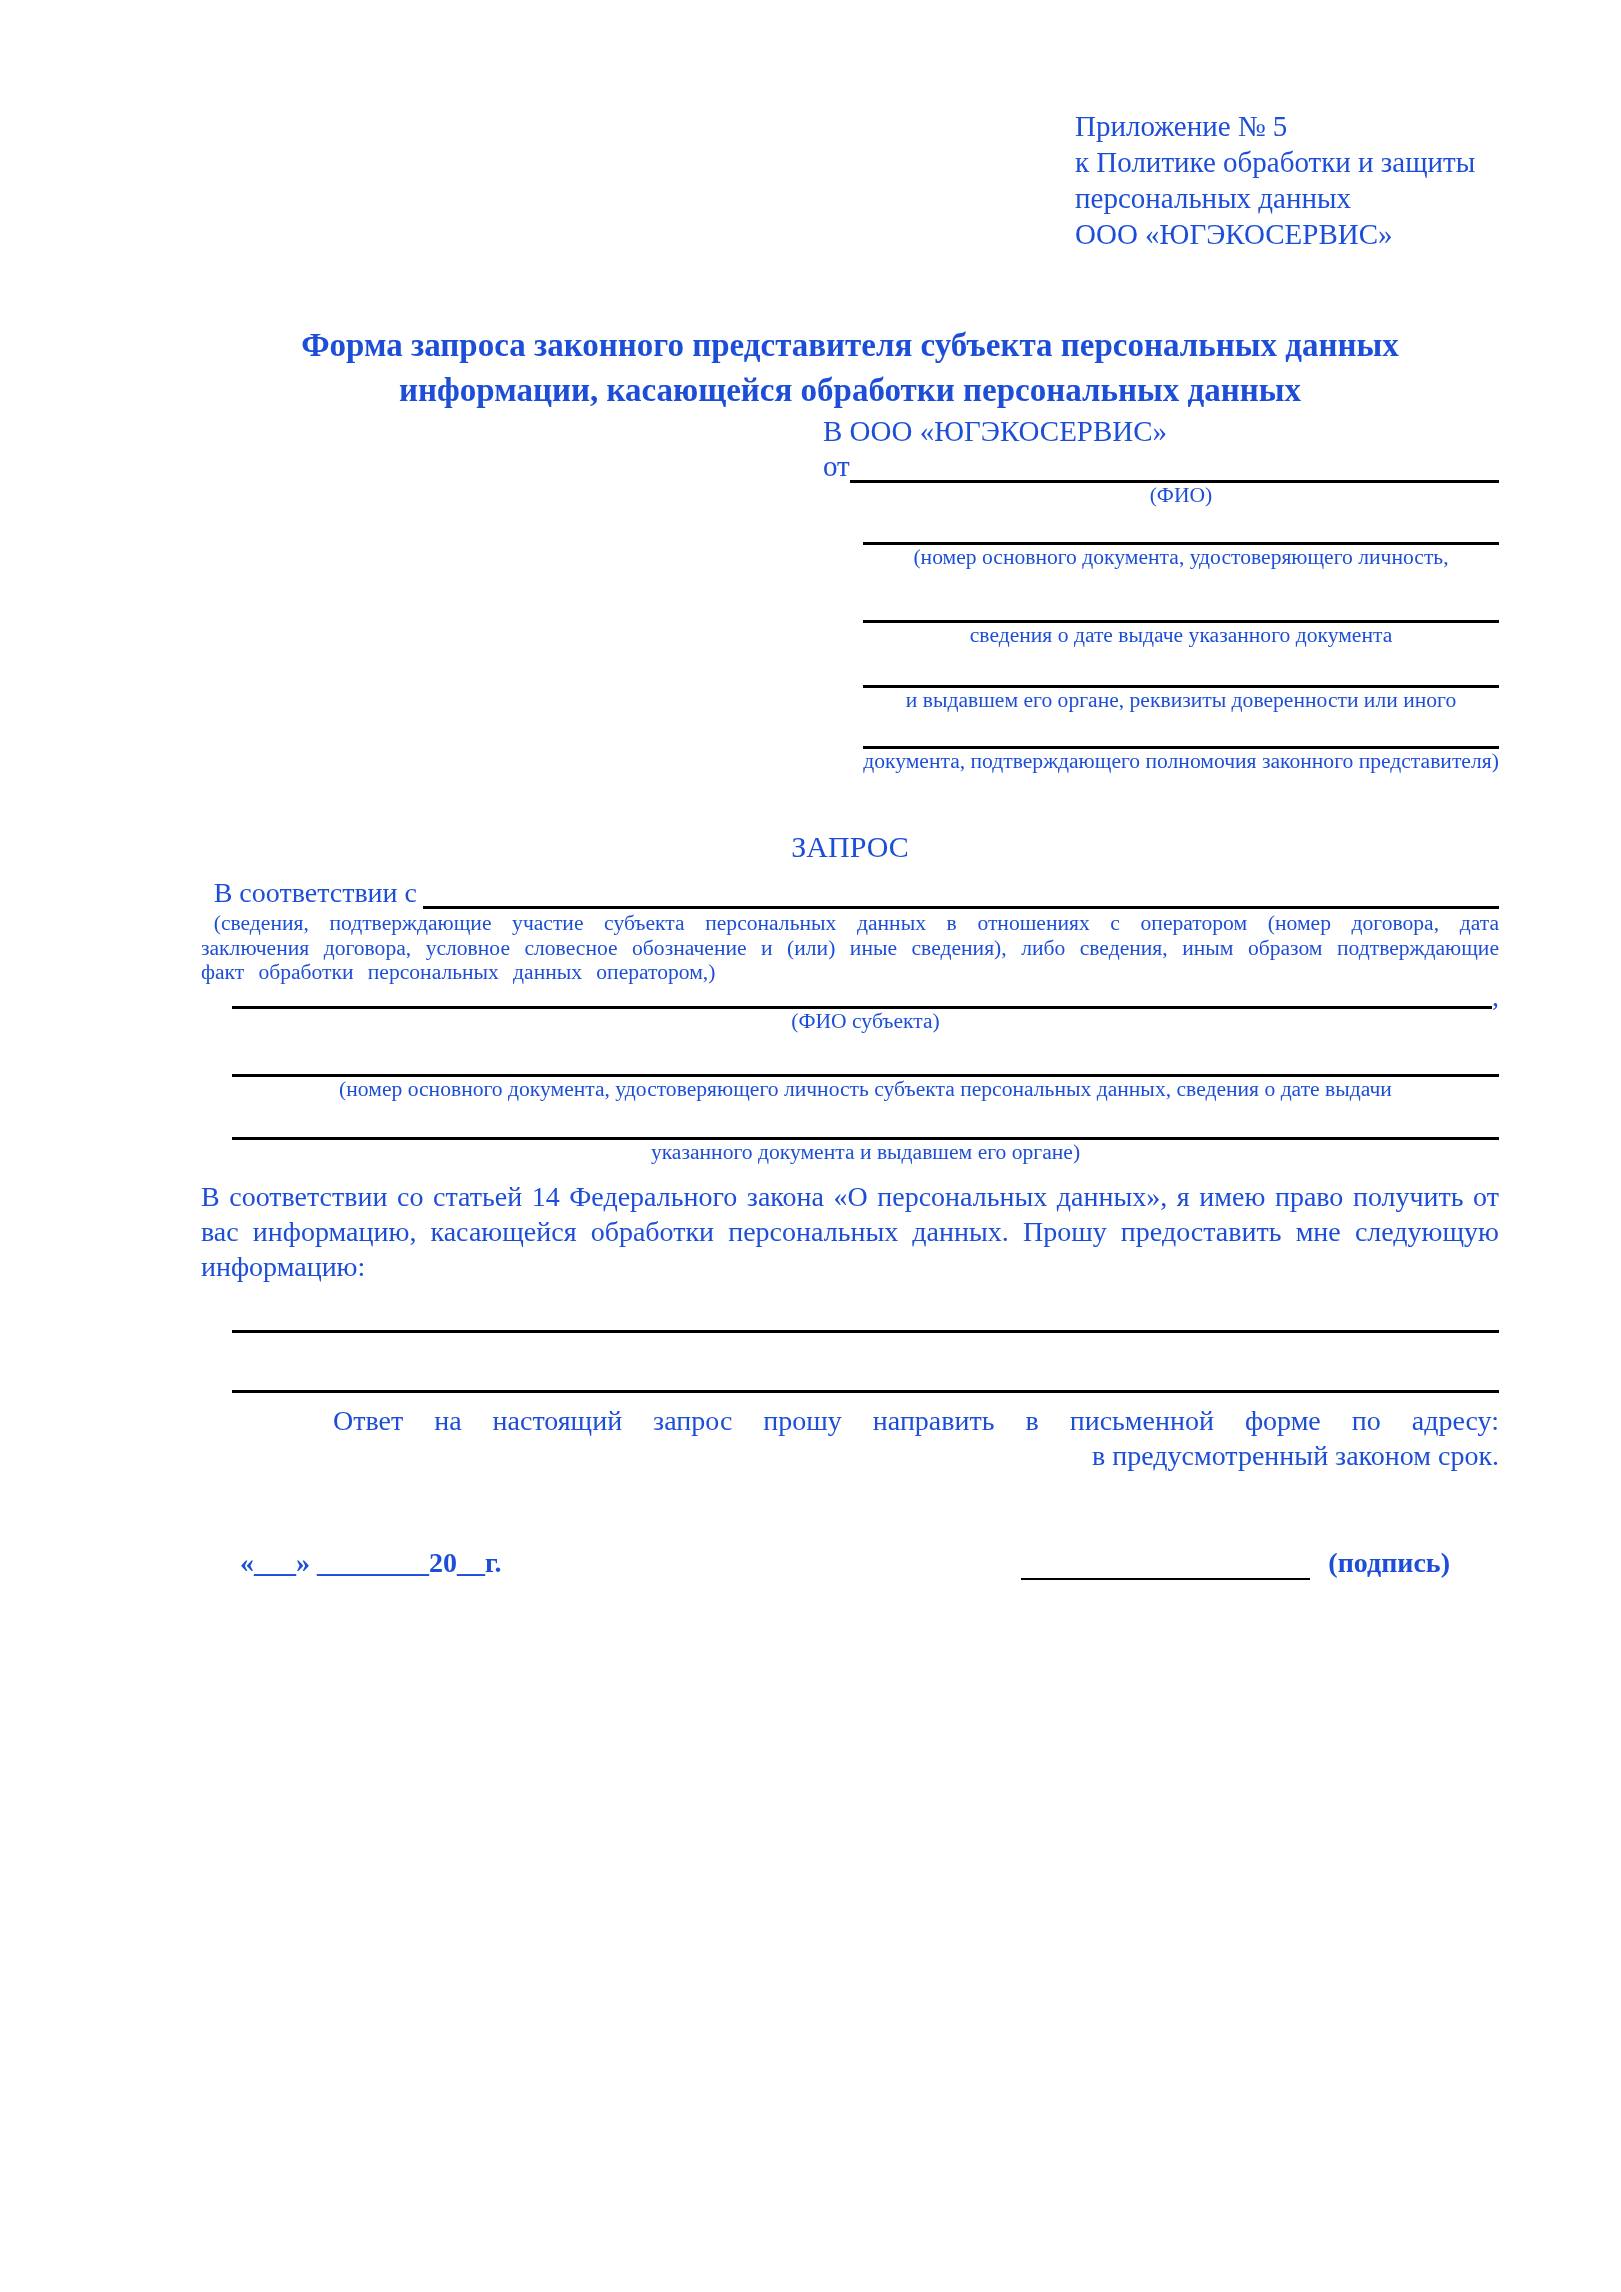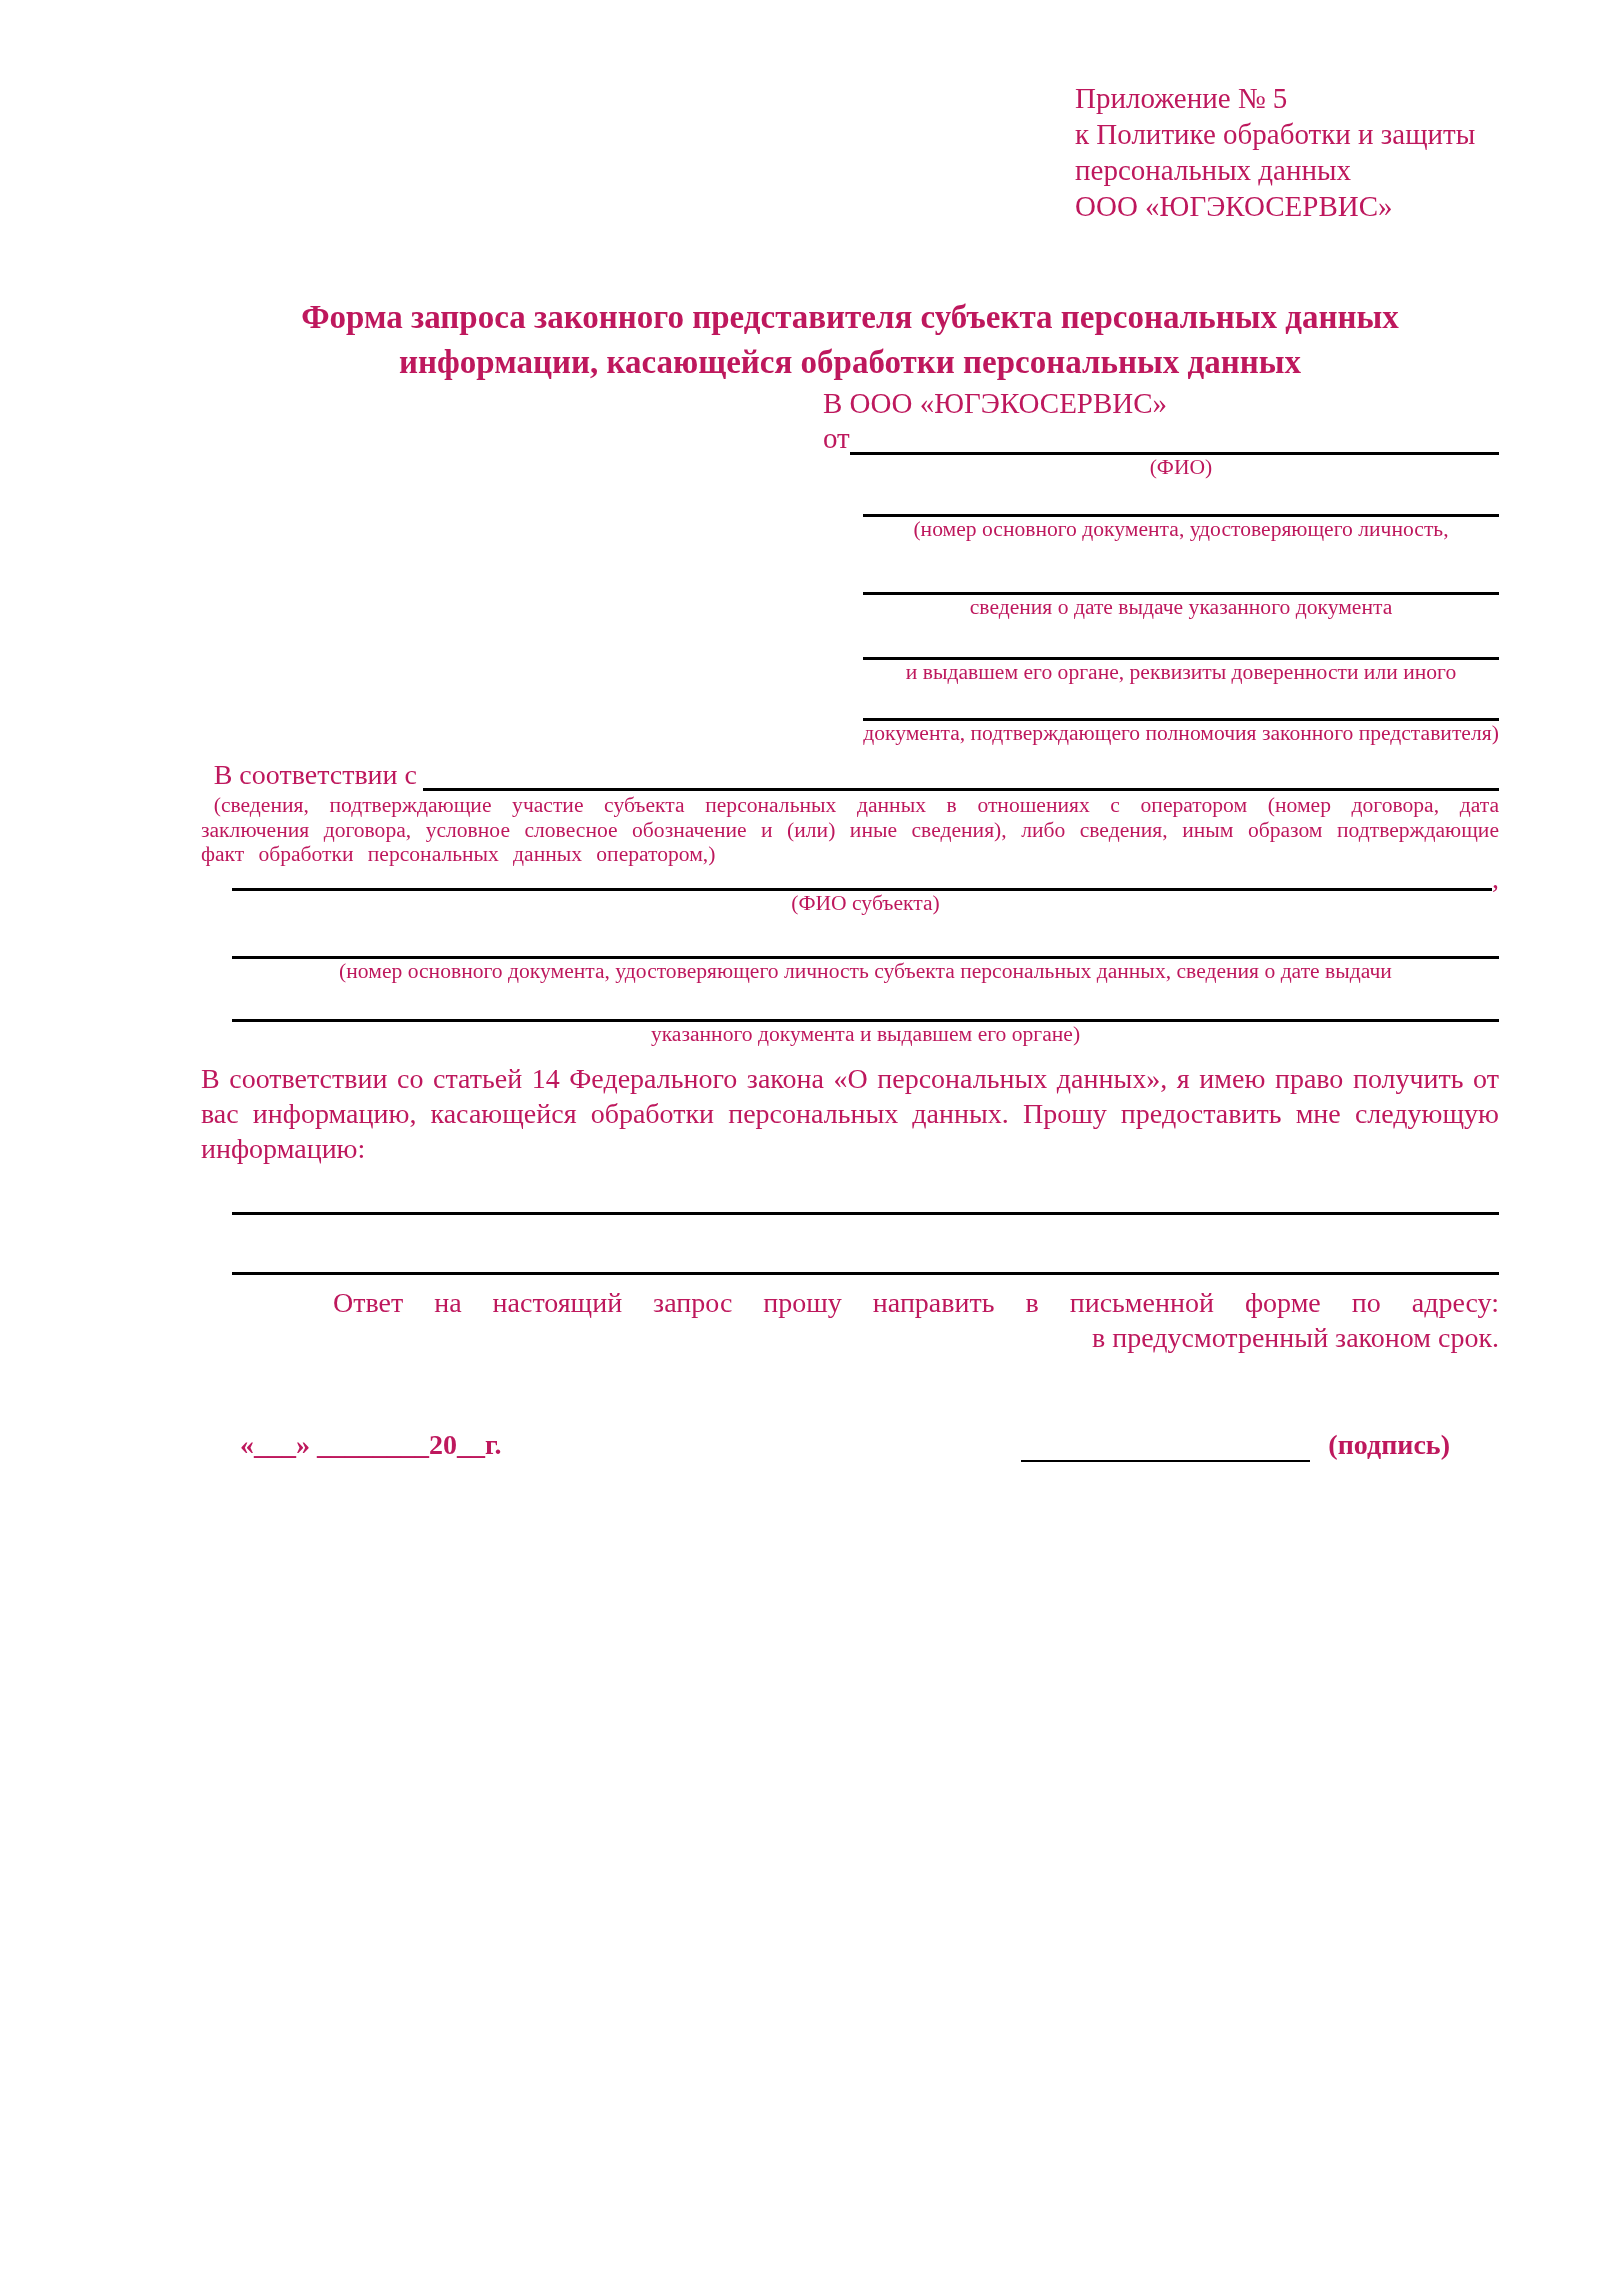--- a/index.html
+++ b/index.html
@@ -1,19 +1,19 @@
 <!DOCTYPE html>
 <html><head>
 <meta charset="utf-8">
 <style>
   html,body{margin:0;padding:0;background:#e8e8e8;}
   .page{
     width:1621px;height:2293px;background:#ffffff;margin:0 auto;
-    box-sizing:border-box;padding:80px 122px 0 201px;
-    font-family:"Liberation Serif","DejaVu Serif",serif;color:#be185d;
+    box-sizing:border-box;padding:108px 122px 0 201px;
+    font-family:"Liberation Serif","DejaVu Serif",serif;color:#1d4ed8;
     overflow:hidden;position:relative;
   }
   
   .appendix{margin-left:874px;width:424px;font-size:29px;line-height:36px;}
   
   .title{margin-top:71px;text-align:center;font-weight:bold;font-size:33px;line-height:45px;}
   
   .addressee{margin-left:622px;width:676px;font-size:29px;}
   .addr-to{line-height:36px;}
   .flex-row{display:flex;align-items:flex-end;}
@@ -81,20 +81,21 @@
     <div class="fieldline addr-indent h51"></div>
     <div class="caption addr-indent">сведения о дате выдаче указанного документа</div>
 
     <div class="fieldline addr-indent h37"></div>
     <div class="caption addr-indent">и выдавшем его органе, реквизиты доверенности или иного</div>
 
     <div class="fieldline addr-indent h34"></div>
     <div class="caption addr-indent">документа, подтверждающего полномочия законного представителя)</div>
   </div>
 
+  <div class="h-zapros">ЗАПРОС</div>
 
   <div class="flex-row intro-row">
     <span class="intro-label">В соответствии с</span>
     <span class="fill"></span>
   </div>
 
   <div class="note">(сведения, подтверждающие участие субъекта персональных данных в отношениях с оператором (номер договора, дата заключения договора, условное словесное обозначение и (или) иные сведения), либо сведения, иным образом подтверждающие факт обработки персональных данных оператором,)</div>
 
 
   <div class="flex-row fio-row">

